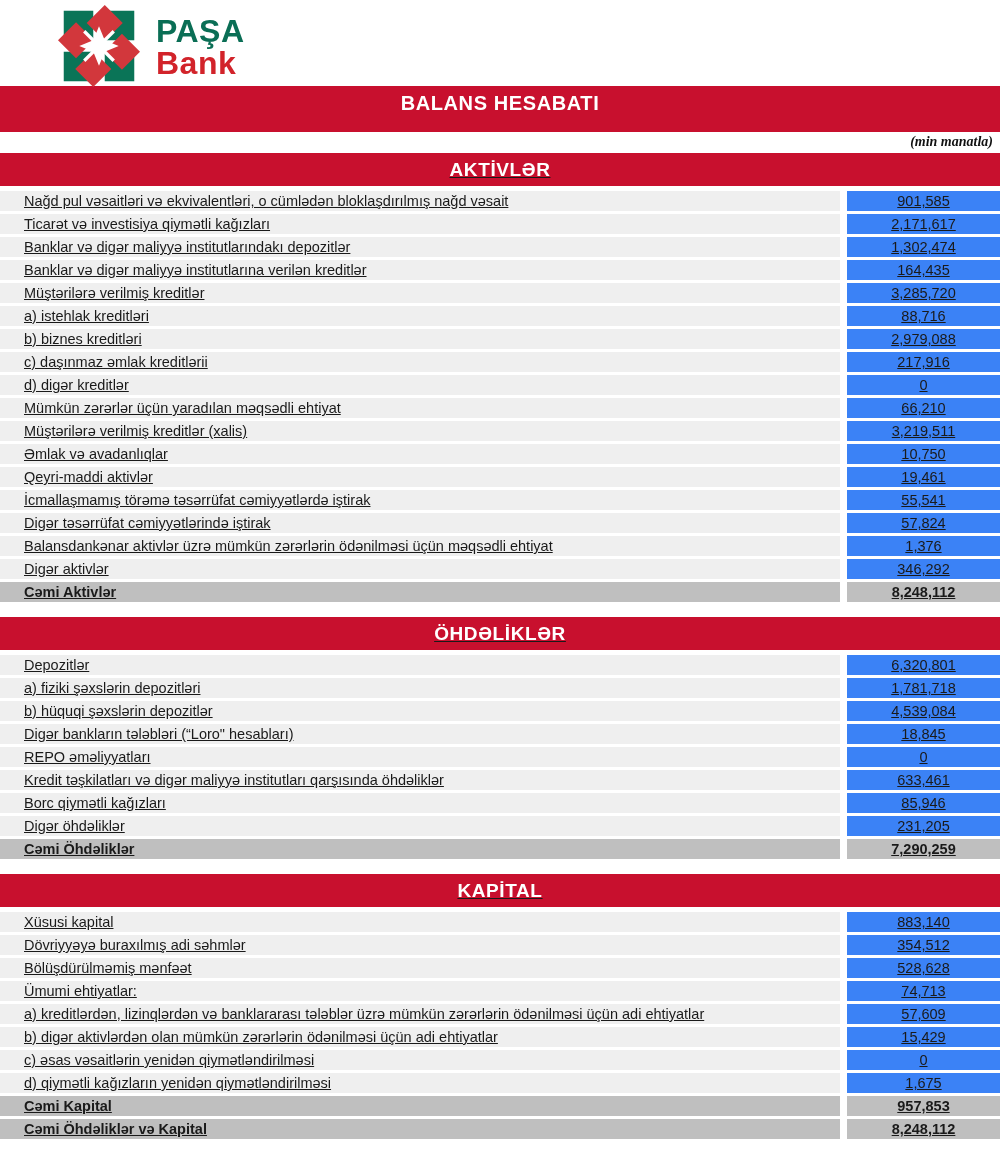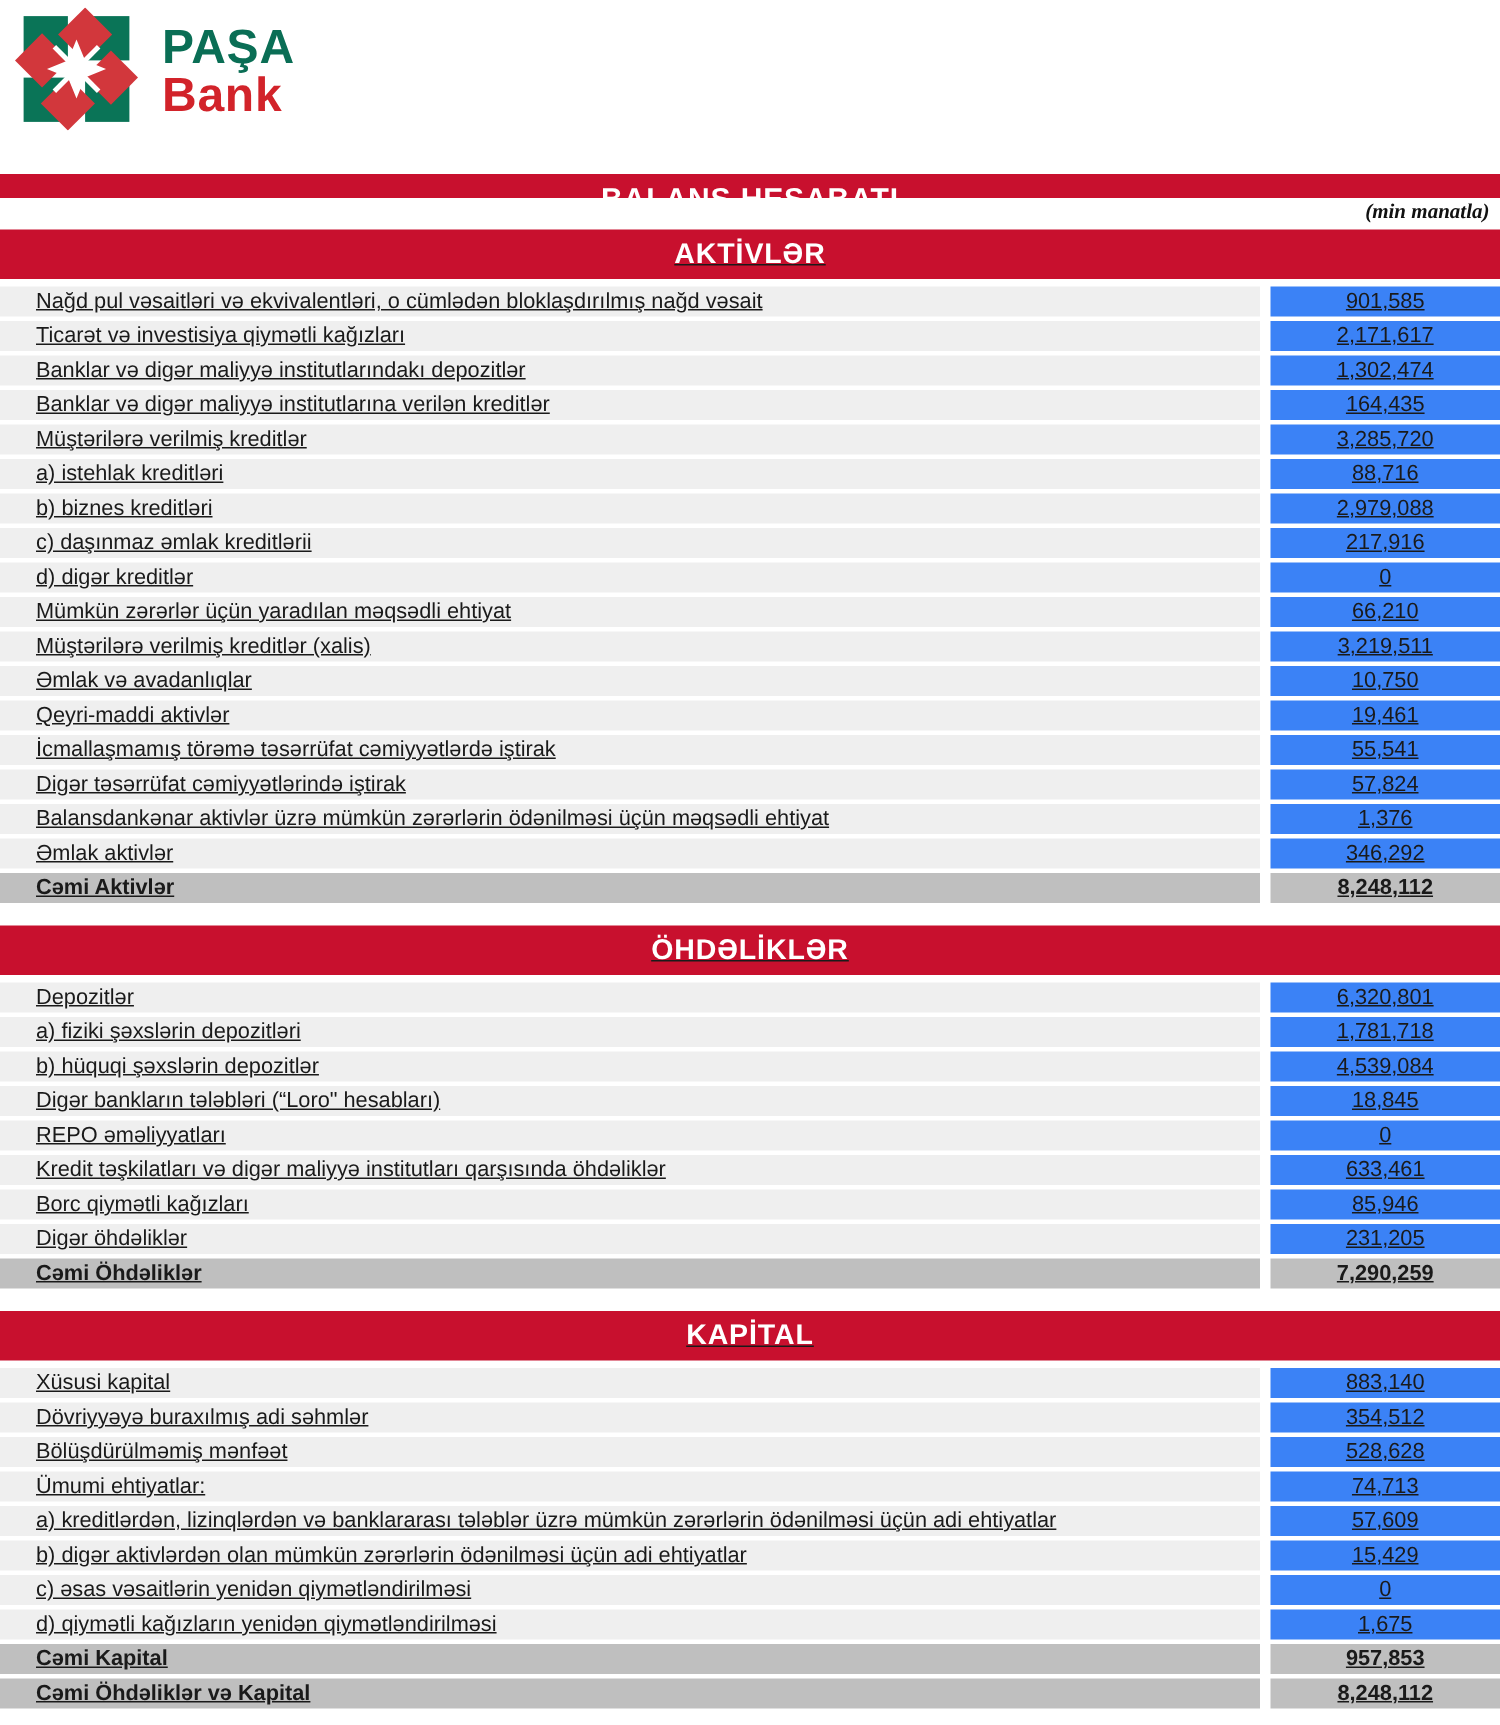--- a/index.html
+++ b/index.html
@@ -4,31 +4,31 @@
 <style>
   html, body { margin:0; padding:0; }
   body {
     width:1000px; height:1150px;
     background:#ffffff;
     font-family:"Liberation Sans", sans-serif;
     color:#1a1a1a;
     overflow:hidden;
   }
   
-  .header { position:relative; height:116px; }
+  .header { position:relative; height:86px;margin-left:48px; }
   .logo { position:absolute; left:10px; top:5px; display:flex; align-items:flex-start; }
   .logo-mark { width:82px; height:82px; display:block; }
   .wordmark { margin-left:16px; margin-top:10px; font-weight:bold; letter-spacing:0.5px; }
   .wordmark .brand-top { color:#0A6E55; font-size:32px; line-height:32px; }
   .wordmark .brand-bottom { color:#D2232A; font-size:32px; line-height:32px; }
   
   .band {
     background:#C8102E; color:#ffffff; text-align:center; font-weight:bold;
   }
-  .title-band { height:16px; line-height:34px; font-size:20px; letter-spacing:0.6px; }
+  .title-band { height:46px; line-height:34px; font-size:20px; letter-spacing:0.6px; }
   .note-row {
     height:21px; line-height:20px; text-align:right; padding-right:7px;
     font-family:"Liberation Serif", serif; font-style:italic; font-weight:bold; font-size:14px;
     color:#111;
   }
   .section-band { height:33px; line-height:33px; font-size:19px; letter-spacing:0.6px; margin-bottom:5px; }
   .sheet-section { margin-top:0;text-decoration:underline; }
   .sheet-section + .sheet-section { margin-top:15px; }
   
   .row { display:flex; margin-bottom:3px; font-size:14.5px; }
@@ -140,21 +140,21 @@
       </div>
       <div class="row">
         <div class="label">Digər təsərrüfat cəmiyyətlərində iştirak</div>
         <div class="value">57,824</div>
       </div>
       <div class="row">
         <div class="label">Balansdankənar aktivlər üzrə mümkün zərərlərin ödənilməsi üçün məqsədli ehtiyat</div>
         <div class="value">1,376</div>
       </div>
       <div class="row">
-        <div class="label">Əmlak aktivlər</div>
+        <div class="label">Digər aktivlər</div>
         <div class="value">346,292</div>
       </div>
       <div class="row total">
         <div class="label">Cəmi Aktivlər</div>
         <div class="value">8,248,112</div>
       </div>
     </section>
     <section class="sheet-section">
       <div class="band section-band">ÖHDƏLİKLƏR</div>
       <div class="row">

